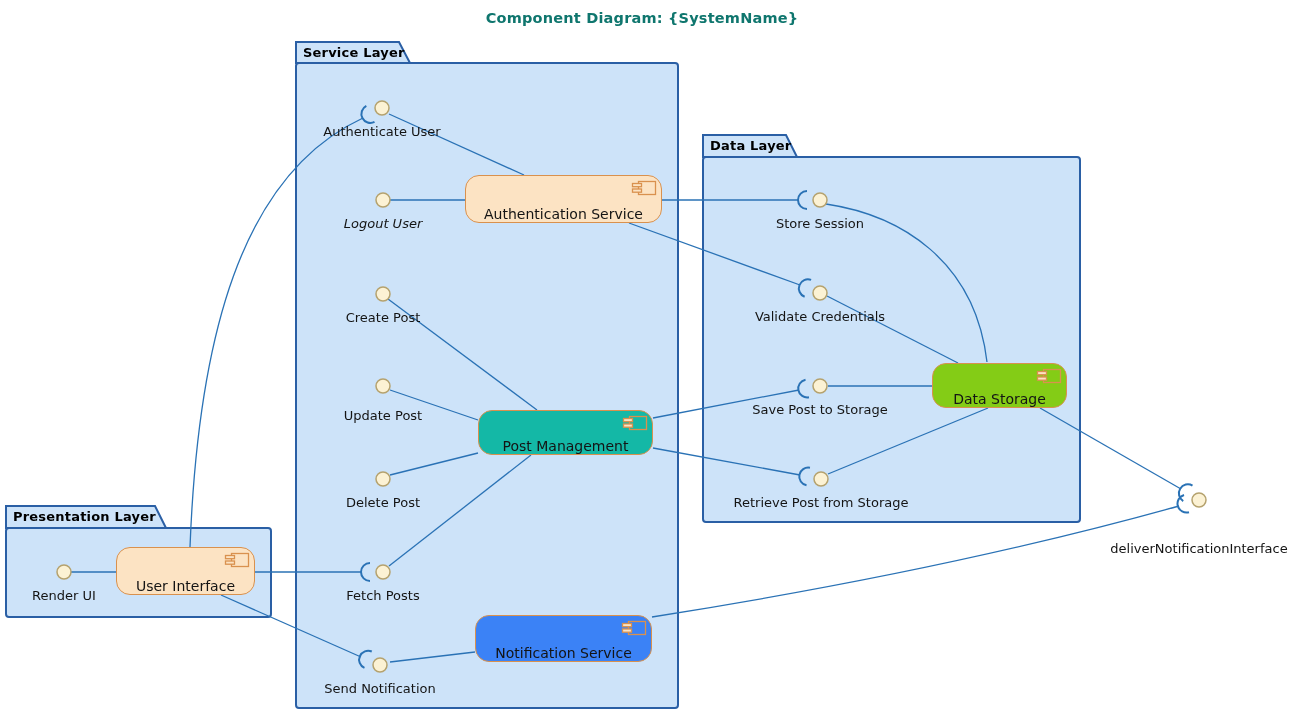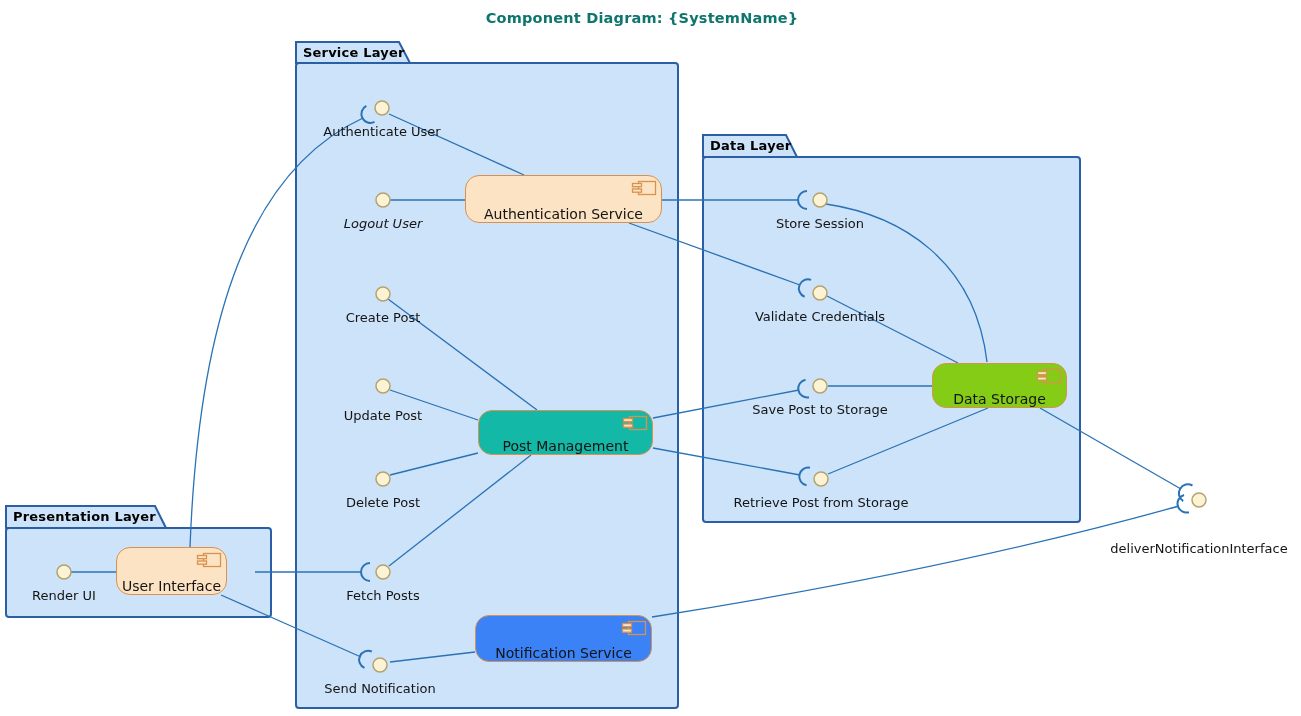--- a/index.html
+++ b/index.html
@@ -124,21 +124,21 @@
         <span>Notification Service</span>
       </div>
       <div class="component" style="left: 932px; top: 363px; width: 135px; height: 45px; background: #84cc16; border: 1.5px solid rgb(217, 145, 78); color: rgb(20, 20, 20);">
         <svg class="cmp-icon" width="26" height="16" viewBox="0 0 26 16">
           <rect x="7.5" y="1.5" width="17" height="13" fill="none" stroke="#d9914e" stroke-width="1.3"></rect>
           <rect x="1.5" y="3.5" width="9" height="3.2" fill="#fce3c3" stroke="#d9914e" stroke-width="1.3"></rect>
           <rect x="1.5" y="9" width="9" height="3.2" fill="#fce3c3" stroke="#d9914e" stroke-width="1.3"></rect>
         </svg>
         <span>Data Storage</span>
       </div>
-      <div class="component" style="left: 116px; top: 547px; width: 111px; height: 48px; background: rgb(252, 227, 195); border: 1.5px solid rgb(217, 145, 78); color: rgb(20, 20, 20);">
+      <div class="component" style="left: 116px; top: 547px; width: 139px; height: 48px; background: rgb(252, 227, 195); border: 1.5px solid rgb(217, 145, 78); color: rgb(20, 20, 20);">
         <svg class="cmp-icon" width="26" height="16" viewBox="0 0 26 16">
           <rect x="7.5" y="1.5" width="17" height="13" fill="none" stroke="#d9914e" stroke-width="1.3"></rect>
           <rect x="1.5" y="3.5" width="9" height="3.2" fill="#fce3c3" stroke="#d9914e" stroke-width="1.3"></rect>
           <rect x="1.5" y="9" width="9" height="3.2" fill="#fce3c3" stroke="#d9914e" stroke-width="1.3"></rect>
         </svg>
         <span>User Interface</span>
       </div>
     </div>
 </div>
 

